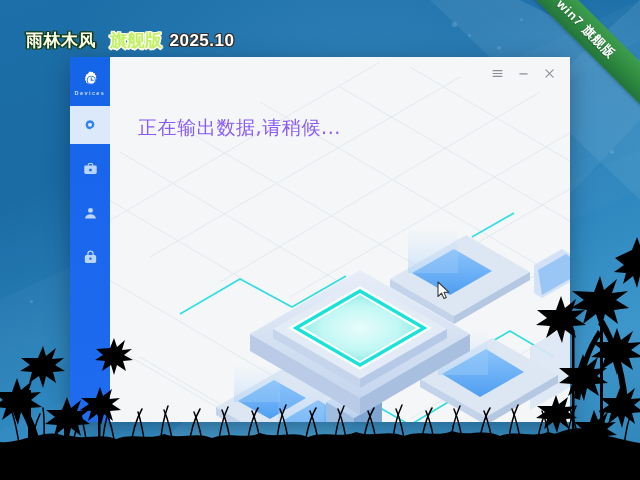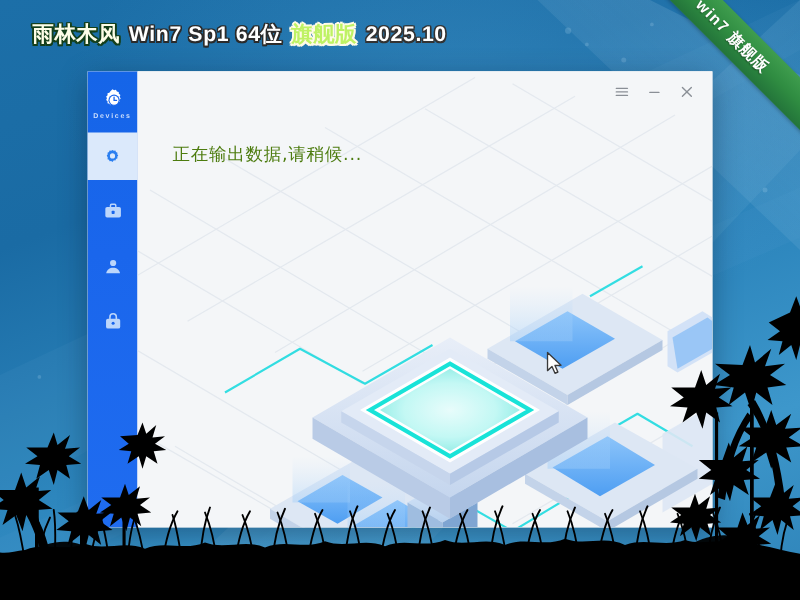--- a/index.html
+++ b/index.html
@@ -16,21 +16,21 @@
     background:
       radial-gradient(ellipse 520px 300px at 58% 18%, rgba(90,175,225,.32) 0%, rgba(90,175,225,0) 62%),
       linear-gradient(160deg,#1c6fa8 0%,#1a6ba4 28%,#2d86bd 58%,#3d97cb 78%,#2e83b8 100%);
   }
   #rays{position:absolute;inset:0;opacity:.5;}
   #bokeh{position:absolute;inset:0;}
   .dot{position:absolute;border-radius:50%;background:rgba(190,225,245,.20);}
 
   
   #brandbar{
-    position:absolute;left:0;top:3px;width:640px;height:48px;
+    position:absolute;left:0;top:16px;width:640px;height:48px;
     display:flex;align-items:center;
     padding-left:26px;box-sizing:border-box;
     z-index:14;
   }
   #brandbar .seg{
     font-size:17px;font-weight:bold;letter-spacing:.5px;
     white-space:nowrap;line-height:1;
   }
   .seg.cn{
     color:#fdfde8;
@@ -110,21 +110,21 @@
     position:absolute;right:8px;top:5px;display:flex;align-items:center;gap:0px;z-index:6;
   }
   .wbtn{
     width:26px;height:22px;display:flex;align-items:center;justify-content:center;
     cursor:default;
   }
   .wbtn svg{display:block;}
 
   #statusline{
     position:absolute;left:28px;top:58px;
-    font-size:14px;color:#4d7c0f;letter-spacing:.6px;
+    font-size:19px;color:#8b5cf6;letter-spacing:.6px;
     font-family:"DejaVu Sans",sans-serif;
     z-index:5;white-space:nowrap;
   }
 
   #illo{position:absolute;left:0;top:0;width:460px;height:365px;}
 
   
   #cursor{position:absolute;left:437px;top:281px;z-index:25;}
 
   
@@ -156,21 +156,20 @@
     <div class="dot" style="left:497px;top:46px;width:4px;height:4px;"></div>
     <div class="dot" style="left:520px;top:18px;width:3px;height:3px;"></div>
     <div class="dot" style="left:610px;top:150px;width:4px;height:4px;"></div>
     <div class="dot" style="left:30px;top:300px;width:3px;height:3px;"></div>
   </div>
 </div>
 
 <div id="brandbar">
   <span class="seg cn">雨林木风</span>
   <span class="gap"></span>
-  <span class="seg en">Win7 Sp1 64位</span>
   <span class="gap"></span>
   <span class="seg hl">旗舰版</span>
   <span class="gap"></span>
   <span class="seg ver">2025.10</span>
 </div>
 
 <div id="ribbon">
   <span>win7 旗舰版</span>
 </div>
 

